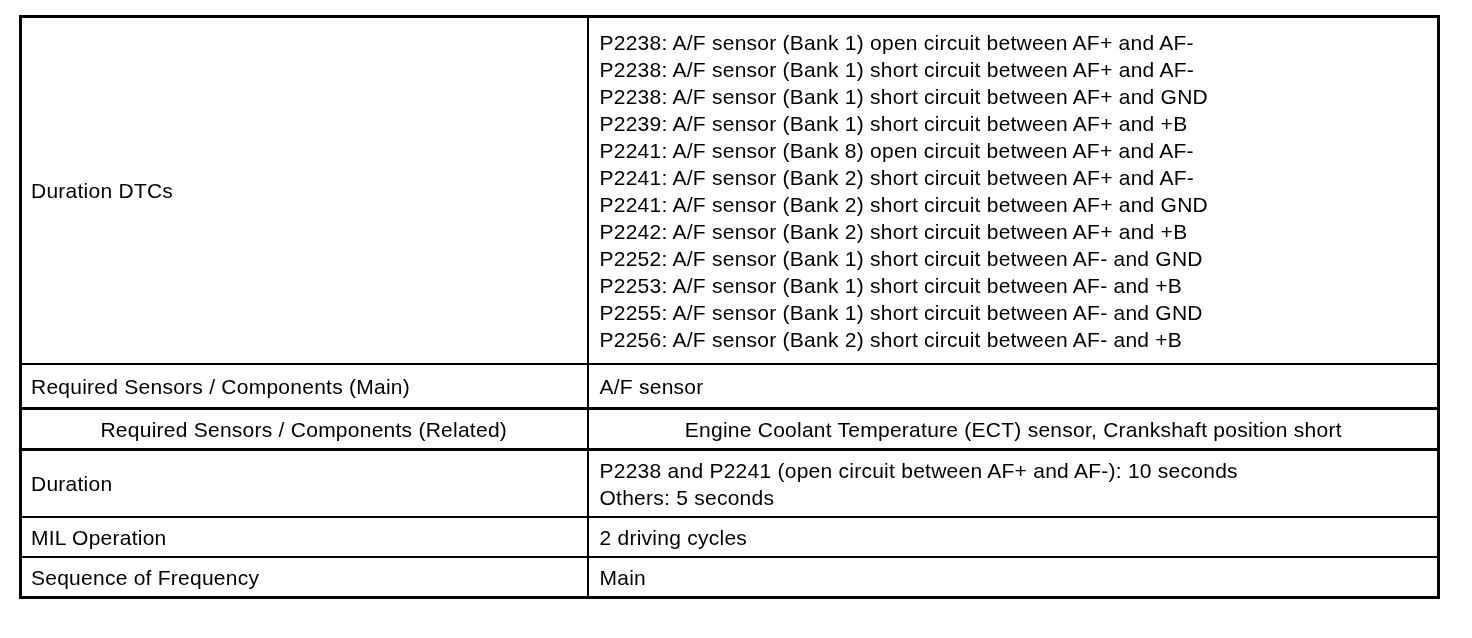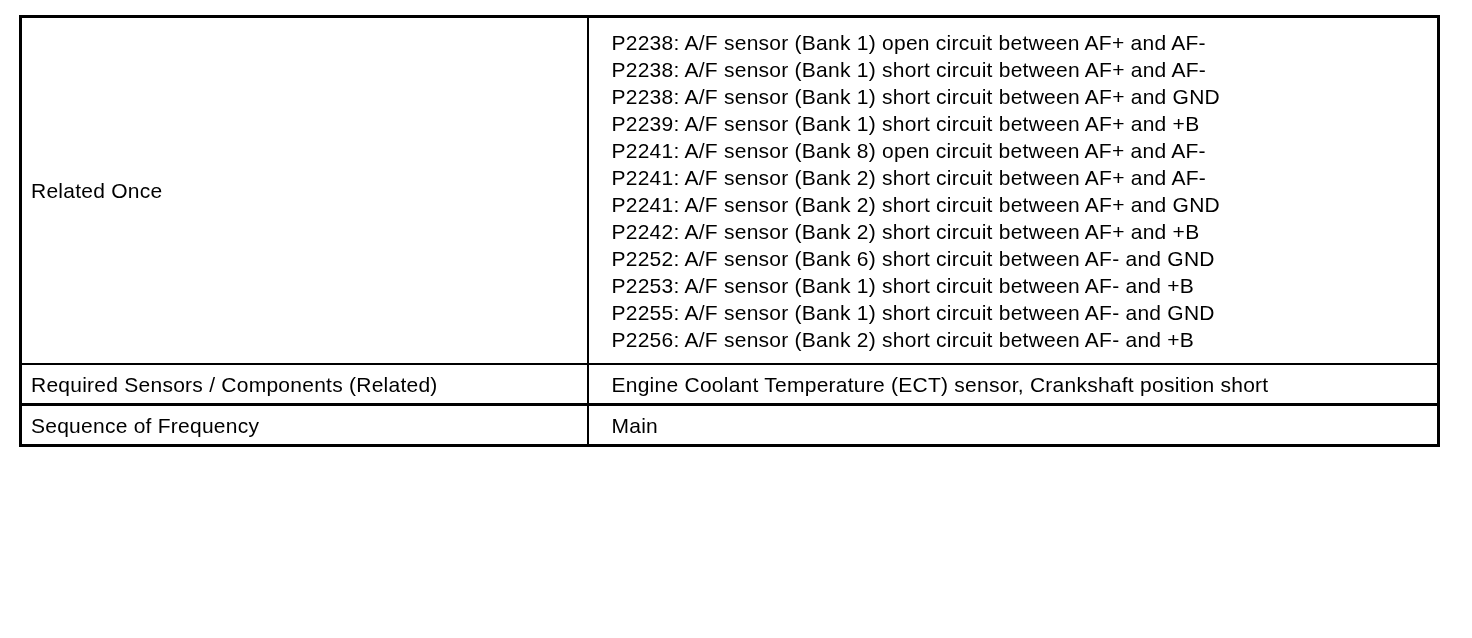--- a/index.html
+++ b/index.html
@@ -28,29 +28,29 @@
     line-height: 27px;
   }
   .doc-table td {
     border: 2px solid #000000;
     vertical-align: middle;
     padding: 4px 10px 4px 9px;
     overflow: hidden;
     white-space: nowrap;
   }
   .doc-table td.value-cell {
-    padding-left: 23px;
+    padding-left: 11px;
   }
   .doc-table col.label-col  { width: 567px; }
   .doc-table col.value-col  { width: 851px; }
 
   
   tr.row-dtcs      td { height: 337px; }
   tr.row-main      td { height: 34px; }
-  tr.row-related   td { height: 30px; }
+  tr.row-related   td { height: 30px; text-align: center; }
   tr.row-frequency td { height: 33px; }
   tr.row-duration  td { height: 57px; }
   tr.row-mil       td { height: 30px; }
   tr.row-sequence  td { height: 30px; }
 
   
   tr.row-main td, tr.row-related td, tr.row-frequency td {
     border-bottom-width: 3px;
   }
 
@@ -61,50 +61,75 @@
 
 <table class="doc-table">
   <colgroup>
     <col class="label-col">
     <col class="value-col">
   </colgroup>
   <tbody>
 
     <tr class="row-dtcs">
       <td>
-        <span class="cell-line">Related Once</span>
+        <span class="cell-line">Duration DTCs</span>
       </td>
       <td class="value-cell">
         <div class="cell-line">P2238: A/F sensor (Bank 1) open circuit between AF+ and AF-</div>
         <div class="cell-line">P2238: A/F sensor (Bank 1) short circuit between AF+ and AF-</div>
         <div class="cell-line">P2238: A/F sensor (Bank 1) short circuit between AF+ and GND</div>
         <div class="cell-line">P2239: A/F sensor (Bank 1) short circuit between AF+ and +B</div>
         <div class="cell-line">P2241: A/F sensor (Bank 8) open circuit between AF+ and AF-</div>
         <div class="cell-line">P2241: A/F sensor (Bank 2) short circuit between AF+ and AF-</div>
         <div class="cell-line">P2241: A/F sensor (Bank 2) short circuit between AF+ and GND</div>
         <div class="cell-line">P2242: A/F sensor (Bank 2) short circuit between AF+ and +B</div>
-        <div class="cell-line">P2252: A/F sensor (Bank 6) short circuit between AF- and GND</div>
+        <div class="cell-line">P2252: A/F sensor (Bank 1) short circuit between AF- and GND</div>
         <div class="cell-line">P2253: A/F sensor (Bank 1) short circuit between AF- and +B</div>
         <div class="cell-line">P2255: A/F sensor (Bank 1) short circuit between AF- and GND</div>
         <div class="cell-line">P2256: A/F sensor (Bank 2) short circuit between AF- and +B</div>
       </td>
     </tr>
 
+    <tr class="row-main">
+      <td>
+        <span class="cell-line">Required Sensors / Components (Main)</span>
+      </td>
+      <td class="value-cell">
+        <div class="cell-line">A/F sensor</div>
+      </td>
+    </tr>
 
     <tr class="row-related">
       <td>
         <span class="cell-line">Required Sensors / Components (Related)</span>
       </td>
       <td class="value-cell">
         <div class="cell-line">Engine Coolant Temperature (ECT) sensor, Crankshaft position short</div>
       </td>
     </tr>
 
 
+    <tr class="row-duration">
+      <td>
+        <span class="cell-line">Duration</span>
+      </td>
+      <td class="value-cell">
+        <div class="cell-line">P2238 and P2241 (open circuit between AF+ and AF-): 10 seconds</div>
+        <div class="cell-line">Others: 5 seconds</div>
+      </td>
+    </tr>
 
+    <tr class="row-mil">
+      <td>
+        <span class="cell-line">MIL Operation</span>
+      </td>
+      <td class="value-cell">
+        <div class="cell-line">2 driving cycles</div>
+      </td>
+    </tr>
 
     <tr class="row-sequence">
       <td>
         <span class="cell-line">Sequence of Frequency</span>
       </td>
       <td class="value-cell">
         <div class="cell-line">Main</div>
       </td>
     </tr>
 

